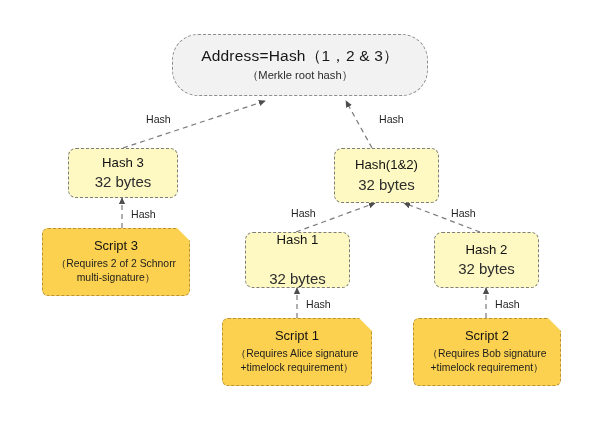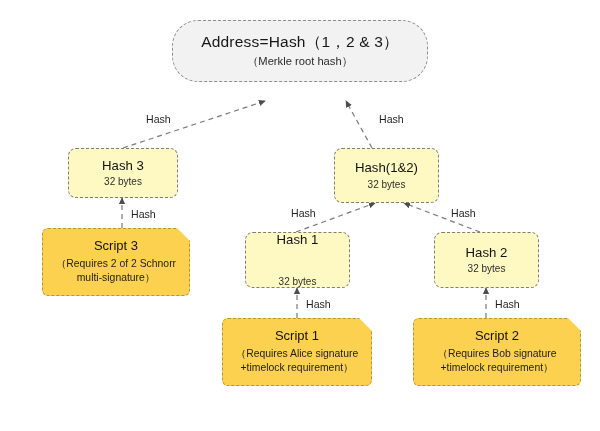--- a/index.html
+++ b/index.html
@@ -63,21 +63,21 @@
     background: #fef9c3;
     border: 1.2px dashed #7d7d7d;
     border-radius: 8px;
   }
   .node.hash .title {
     font-size: 13.2px;
     color: #111111;
     line-height: 1.1;
   }
   .node.hash .sub {
-    font-size: 10px;
+    font-size: 15px;
     margin-top: 3px;
     color: #2d2d2d;
   }
 
   
   .node.script {
     background: #fbd14f;
     border: 1.2px dashed #b9933a;
     border-radius: 6px;
     
@@ -127,21 +127,21 @@
 
     <line x1="296" y1="232" x2="375" y2="203" stroke="#7a7a7a" stroke-width="1.2" stroke-dasharray="5,4" marker-end="url(#arrow)"></line>
 
     <line x1="480" y1="232" x2="404" y2="203" stroke="#7a7a7a" stroke-width="1.2" stroke-dasharray="5,4" marker-end="url(#arrow)"></line>
 
     <line x1="297" y1="318" x2="297" y2="288" stroke="#7a7a7a" stroke-width="1.2" stroke-dasharray="5,4" marker-end="url(#arrow)"></line>
 
     <line x1="486" y1="318" x2="486" y2="288" stroke="#7a7a7a" stroke-width="1.2" stroke-dasharray="5,4" marker-end="url(#arrow)"></line>
   </svg>
 
-  <div class="node root" style="left:172px; top:20px; width:256px; height:62px;">
+  <div class="node root" style="left:172px; top:34px; width:256px; height:62px;">
     <div class="title">Address=Hash（1，2 &amp; 3）</div>
     <div class="sub">（Merkle root hash）</div>
   </div>
 
   <div class="node hash" style="left:68px; top:148px; width:110px; height:50px;">
     <div class="title">Hash 3</div>
     <div class="sub">32 bytes</div>
   </div>
 
   <div class="node hash" style="left:334px; top:148px; width:105px; height:55px;">
@@ -162,21 +162,21 @@
   <div class="node script" style="left:42px; top:228px; width:148px; height:68px;">
     <div class="title">Script 3</div>
     <div class="sub">（Requires 2 of 2 Schnorr multi-signature）</div>
   </div>
 
   <div class="node script" style="left:222px; top:318px; width:150px; height:68px;">
     <div class="title">Script 1</div>
     <div class="sub">（Requires Alice signature +timelock requirement）</div>
   </div>
 
-  <div class="node script" style="left:413px; top:318px; width:168px; height:68px;">
+  <div class="node script" style="left:413px; top:318px; width:148px; height:68px;">
     <div class="title">Script 2</div>
     <div class="sub">（Requires Bob signature +timelock requirement）</div>
   </div>
 
   <div class="edge-label" style="left:146px; top:113px;">Hash</div>
 
   <div class="edge-label" style="left:379px; top:113px;">Hash</div>
 
   <div class="edge-label" style="left:131px; top:208px;">Hash</div>
 

